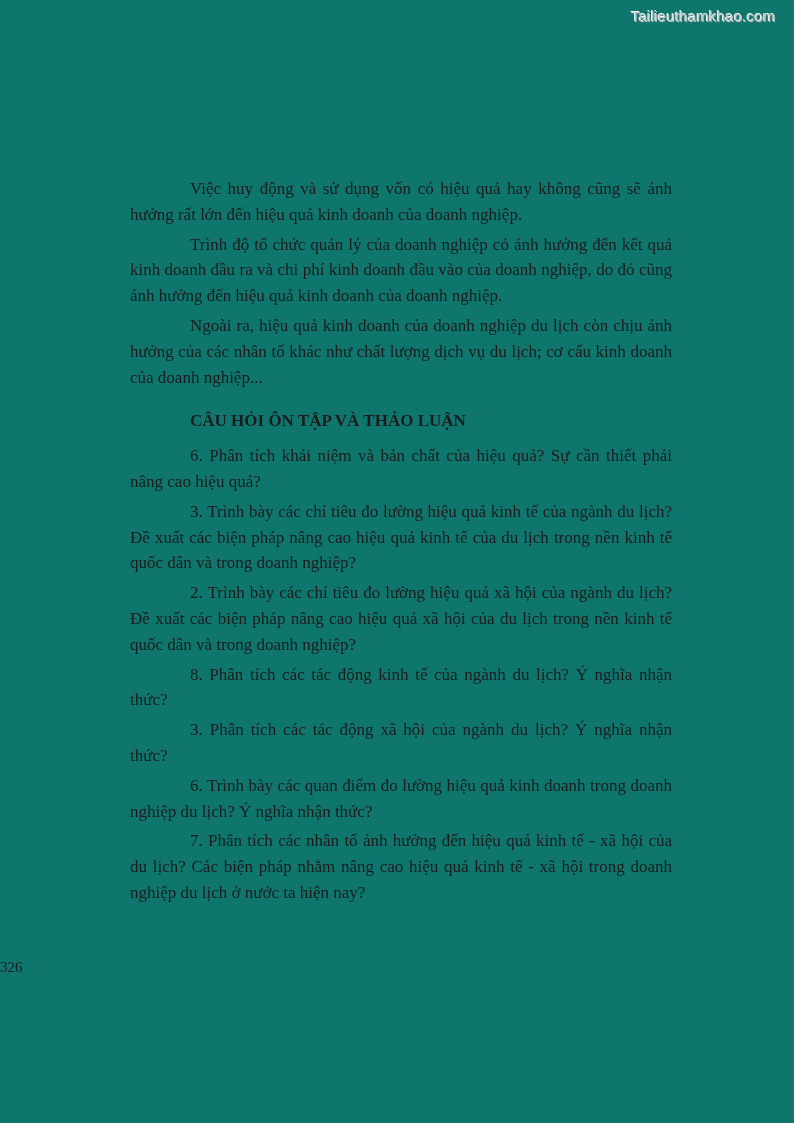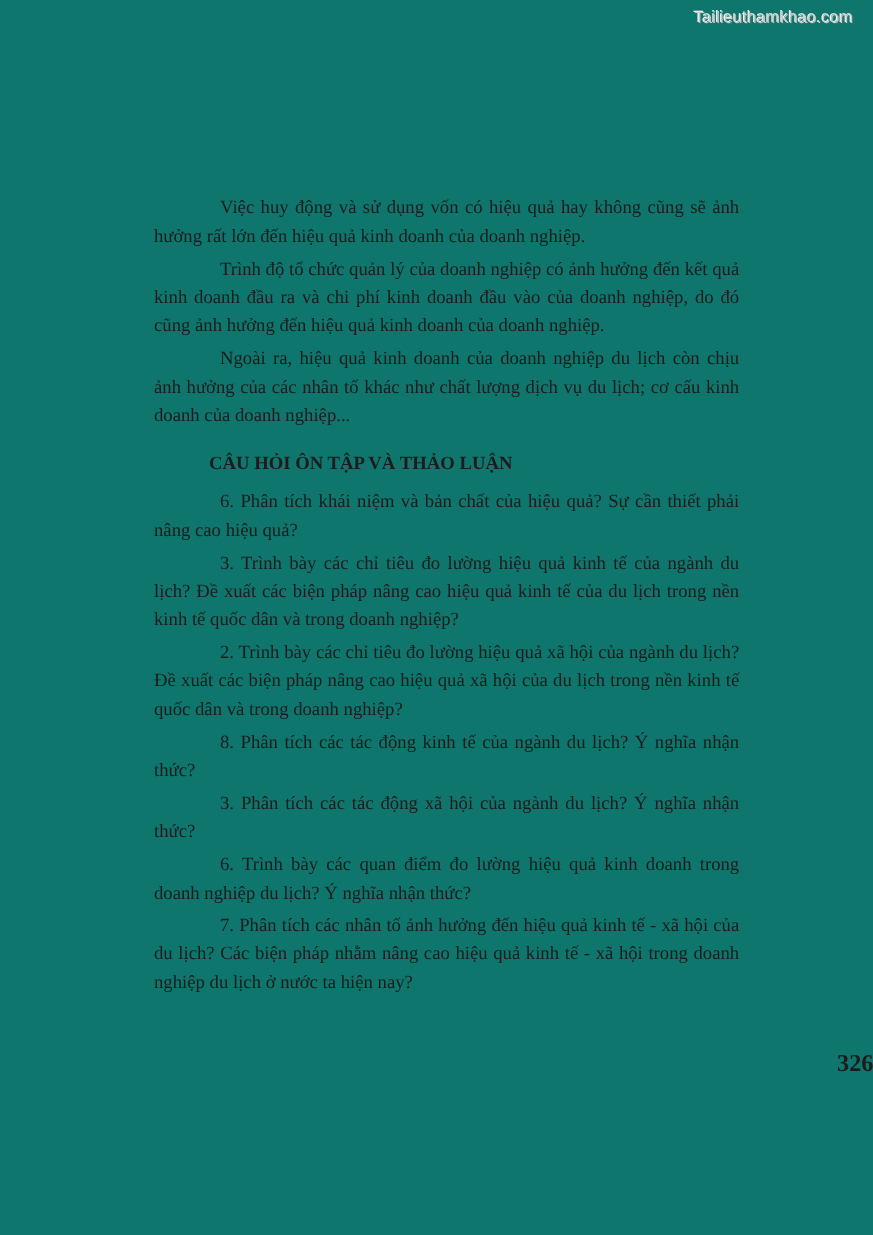--- a/index.html
+++ b/index.html
@@ -31,39 +31,38 @@
     position: absolute;
     left: 130px;
     top: 176px;
     width: 542px;
     font-size: 17px;
     line-height: 25.8px;
     text-align: justify;
     text-justify: inter-word;
   }
   .para {
-    margin: 0 0 4px 10px;
+    margin: 0 0 4px 0;
     text-indent: 60px;
   }
   .heading {
     font-size: 17px;
     font-weight: bold;
     margin: 18px 0 9px 0;
     text-indent: 60px;
     text-align: left;
   }
   .page-number {
     position: absolute;
     top: 956px;
     left: 0;
     width: 100%;
-    text-align: right;
-    font-size: 22px;
+    text-align: left;
+    font-size: 15px;
     line-height: 22px;
-    font-weight: bold;
   }
 </style>
 </head>
 <body>
 
 <div class="page">
 
   <div class="watermark">Tailieuthamkhao.com</div>
 
   <div class="content">

